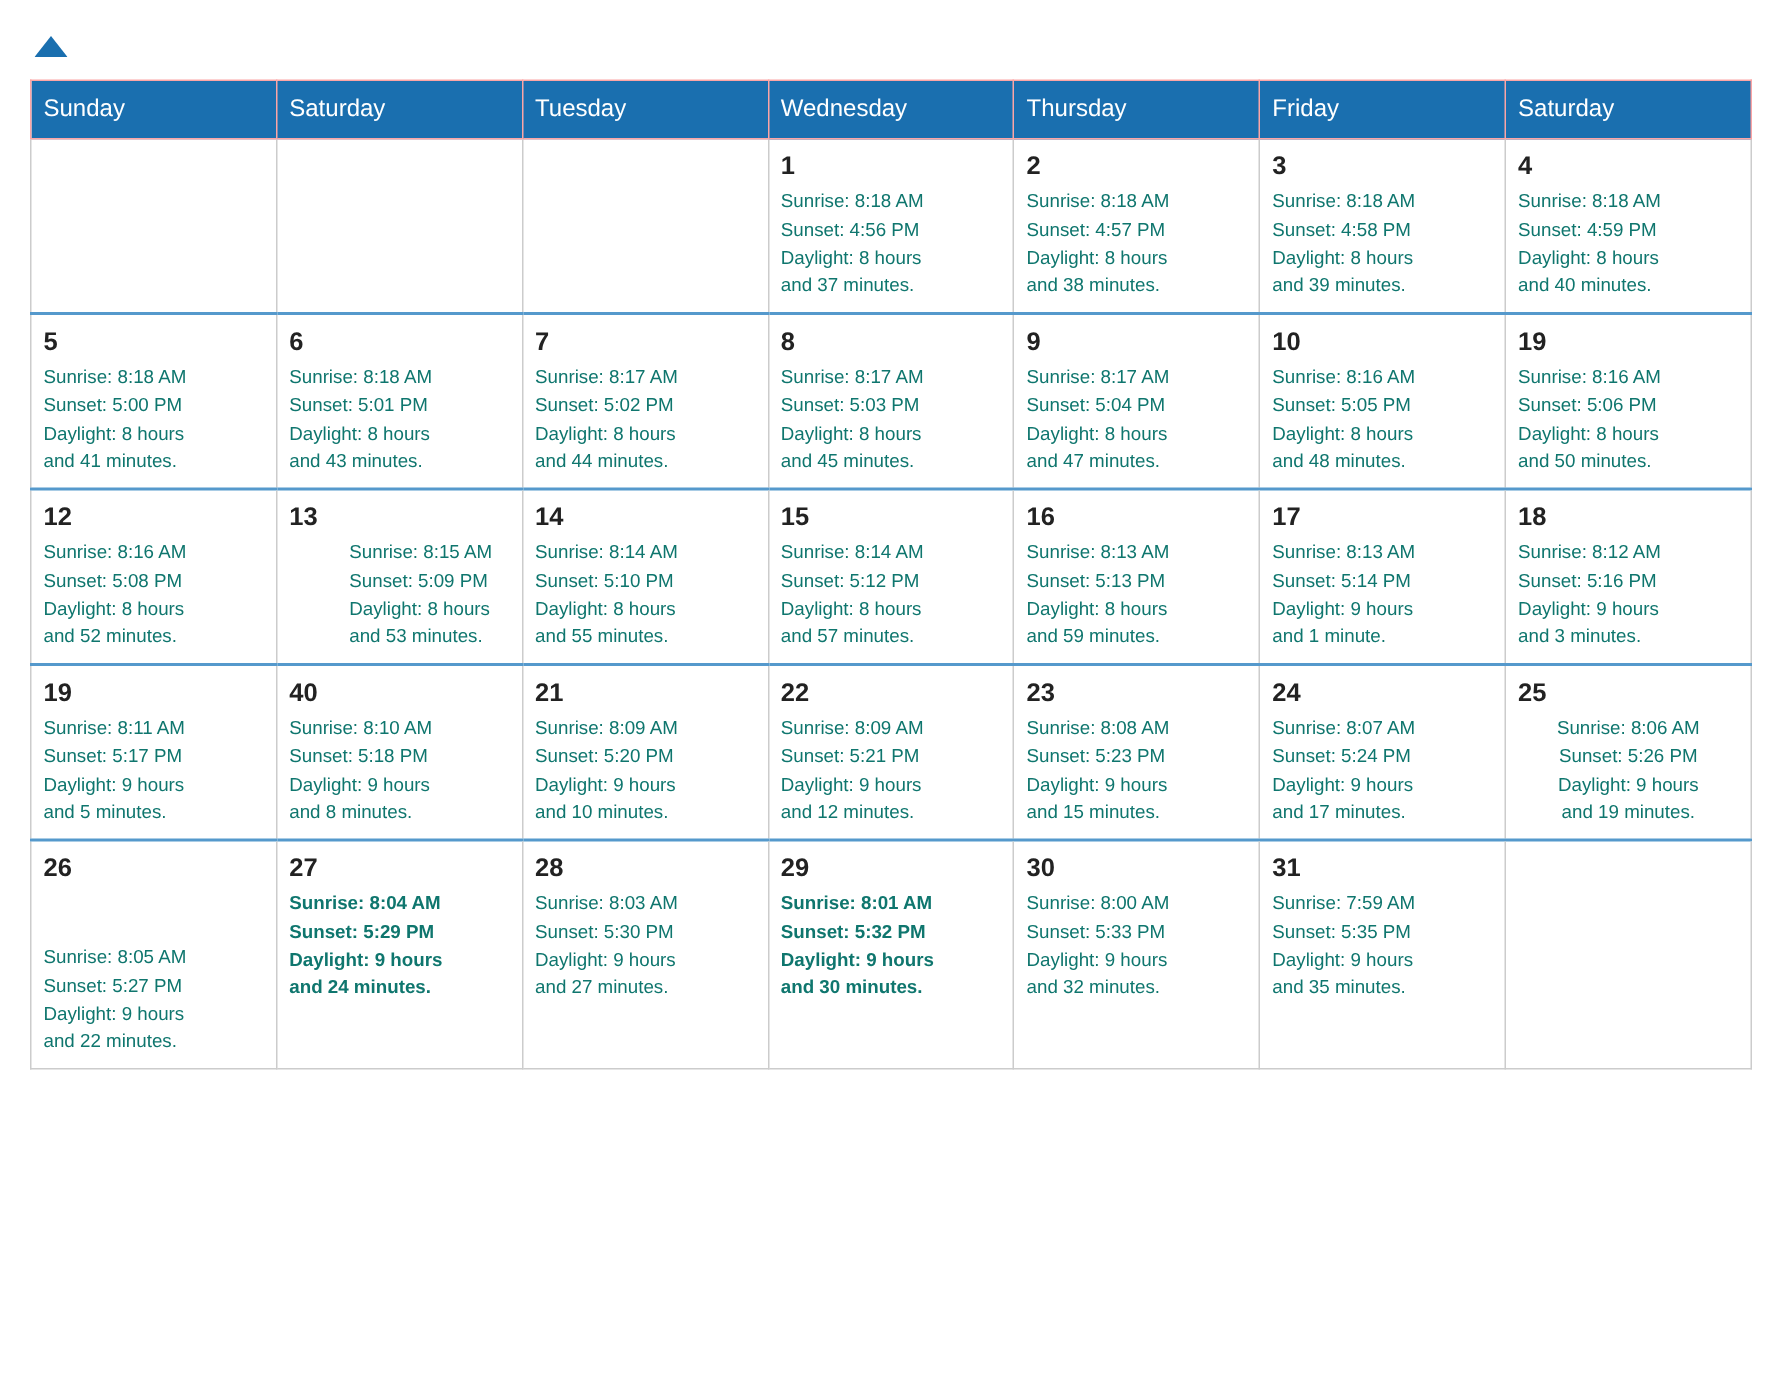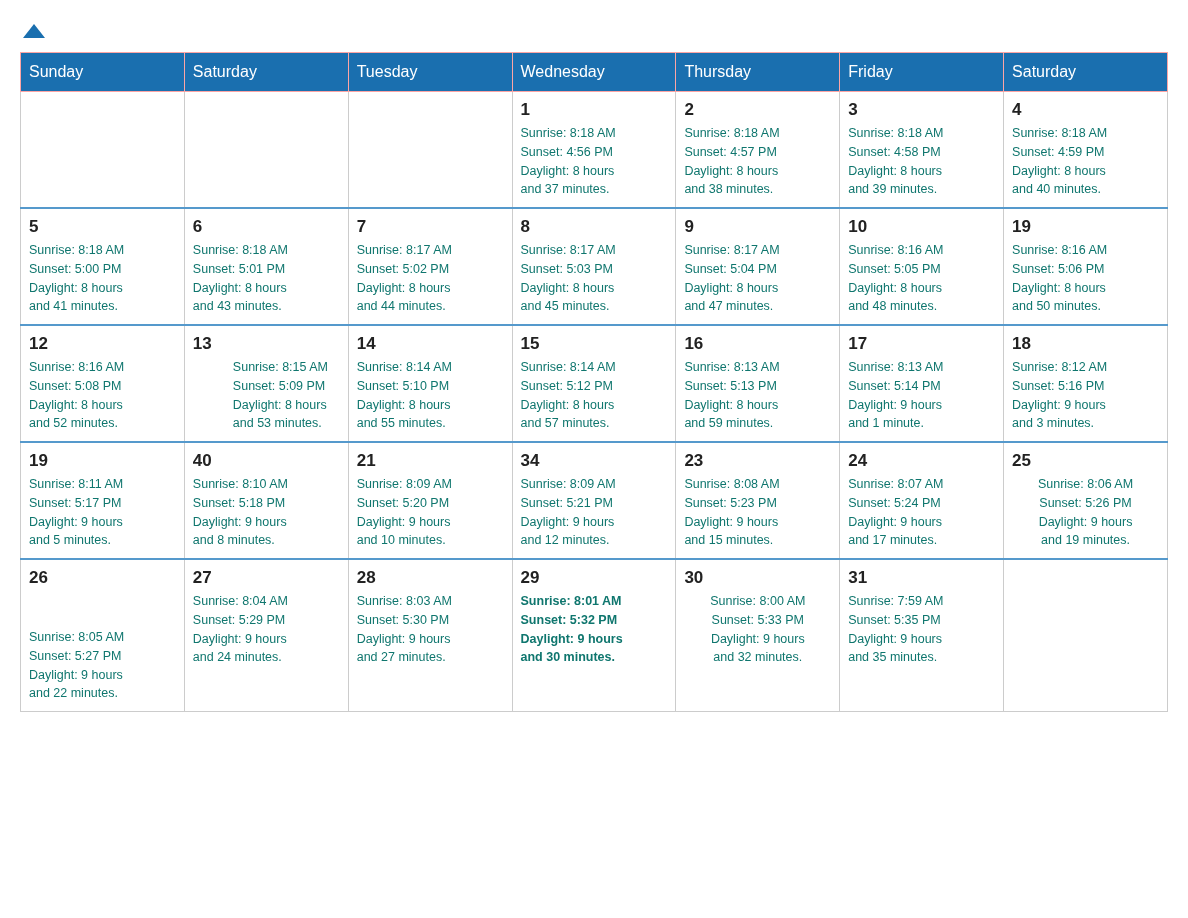--- a/index.html
+++ b/index.html
@@ -278,21 +278,21 @@
 and 8 minutes.</div>
         </td>
         <td>
           <span class="day-number">21</span>
           <div class="day-info" style="white-space: pre-line;">Sunrise: 8:09 AM
 Sunset: 5:20 PM
 Daylight: 9 hours
 and 10 minutes.</div>
         </td>
         <td>
-          <span class="day-number">34</span>
+          <span class="day-number">22</span>
           <div class="day-info" style="white-space: pre-line;">Sunrise: 8:09 AM
 Sunset: 5:21 PM
 Daylight: 9 hours
 and 12 minutes.</div>
         </td>
         <td>
           <span class="day-number">23</span>
           <div class="day-info" style="white-space: pre-line;">Sunrise: 8:08 AM
 Sunset: 5:23 PM
 Daylight: 9 hours
@@ -316,42 +316,42 @@
       <tr>
         <td>
           <span class="day-number">26</span>
           <div class="day-info" style="white-space: pre-line; margin-top: 40px;">Sunrise: 8:05 AM
 Sunset: 5:27 PM
 Daylight: 9 hours
 and 22 minutes.</div>
         </td>
         <td>
           <span class="day-number">27</span>
-          <div class="day-info" style="white-space: pre-line;">Sunrise: 8:04 AM
+          <div class="day-info" style="white-space: pre-line; font-weight: bold;">Sunrise: 8:04 AM
 Sunset: 5:29 PM
 Daylight: 9 hours
 and 24 minutes.</div>
         </td>
         <td>
           <span class="day-number">28</span>
           <div class="day-info" style="white-space: pre-line;">Sunrise: 8:03 AM
 Sunset: 5:30 PM
 Daylight: 9 hours
 and 27 minutes.</div>
         </td>
         <td>
           <span class="day-number">29</span>
           <div class="day-info" style="white-space: pre-line; font-weight: bold;">Sunrise: 8:01 AM
 Sunset: 5:32 PM
 Daylight: 9 hours
 and 30 minutes.</div>
         </td>
         <td>
           <span class="day-number">30</span>
-          <div class="day-info" style="white-space: pre-line; text-align: center;">Sunrise: 8:00 AM
+          <div class="day-info" style="white-space: pre-line;">Sunrise: 8:00 AM
 Sunset: 5:33 PM
 Daylight: 9 hours
 and 32 minutes.</div>
         </td>
         <td>
           <span class="day-number">31</span>
           <div class="day-info" style="white-space: pre-line;">Sunrise: 7:59 AM
 Sunset: 5:35 PM
 Daylight: 9 hours
 and 35 minutes.</div>

